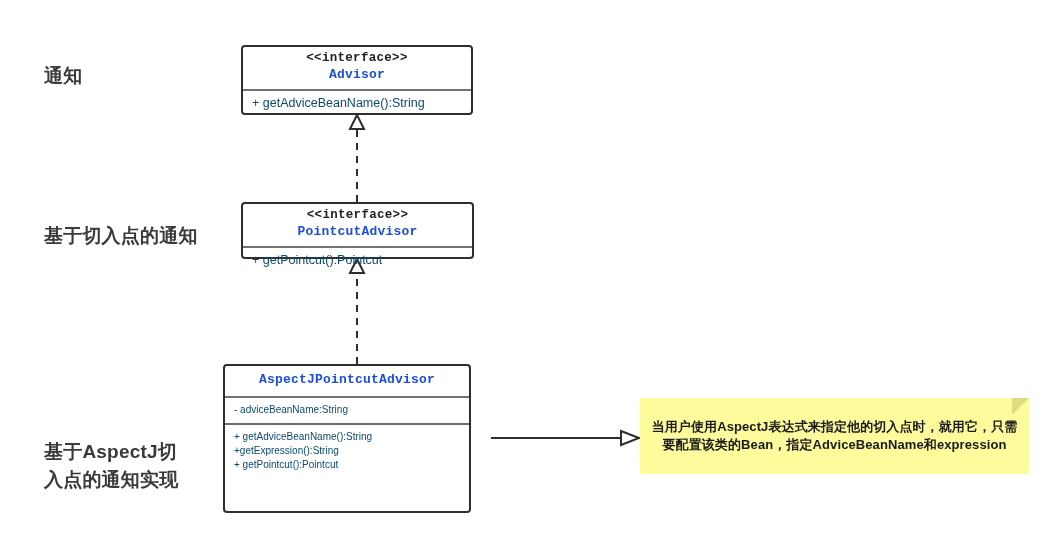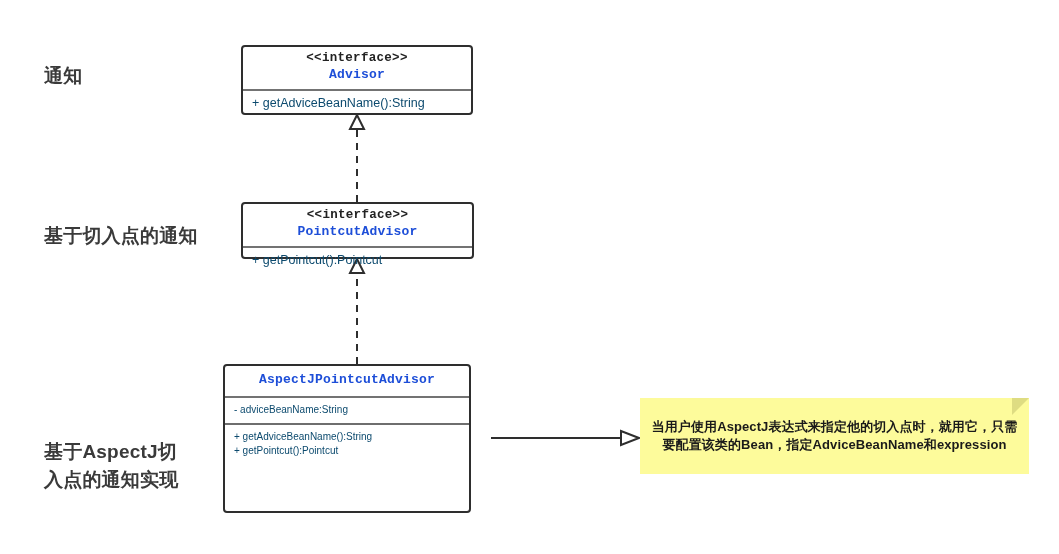--- a/index.html
+++ b/index.html
@@ -185,20 +185,21 @@
 
   <div class="uml-box" id="box-aspectj">
     <div class="uml-head">
       <div class="classname">AspectJPointcutAdvisor</div>
     </div>
     <div class="uml-section">
       <div class="uml-row">- adviceBeanName:String</div>
     </div>
     <div class="uml-section">
       <div class="uml-row">+ getAdviceBeanName():String</div>
+      <div class="uml-row">+getExpression():String</div>
       <div class="uml-row">+ getPointcut():Pointcut</div>
     </div>
   </div>
 
   <div id="note">
     <div class="note-fold"></div>
     <div class="note-text">当用户使用AspectJ表达式来指定他的切入点时，就用它，只需要配置该类的Bean，指定AdviceBeanName和expression</div>
   </div>
 
 </div>

